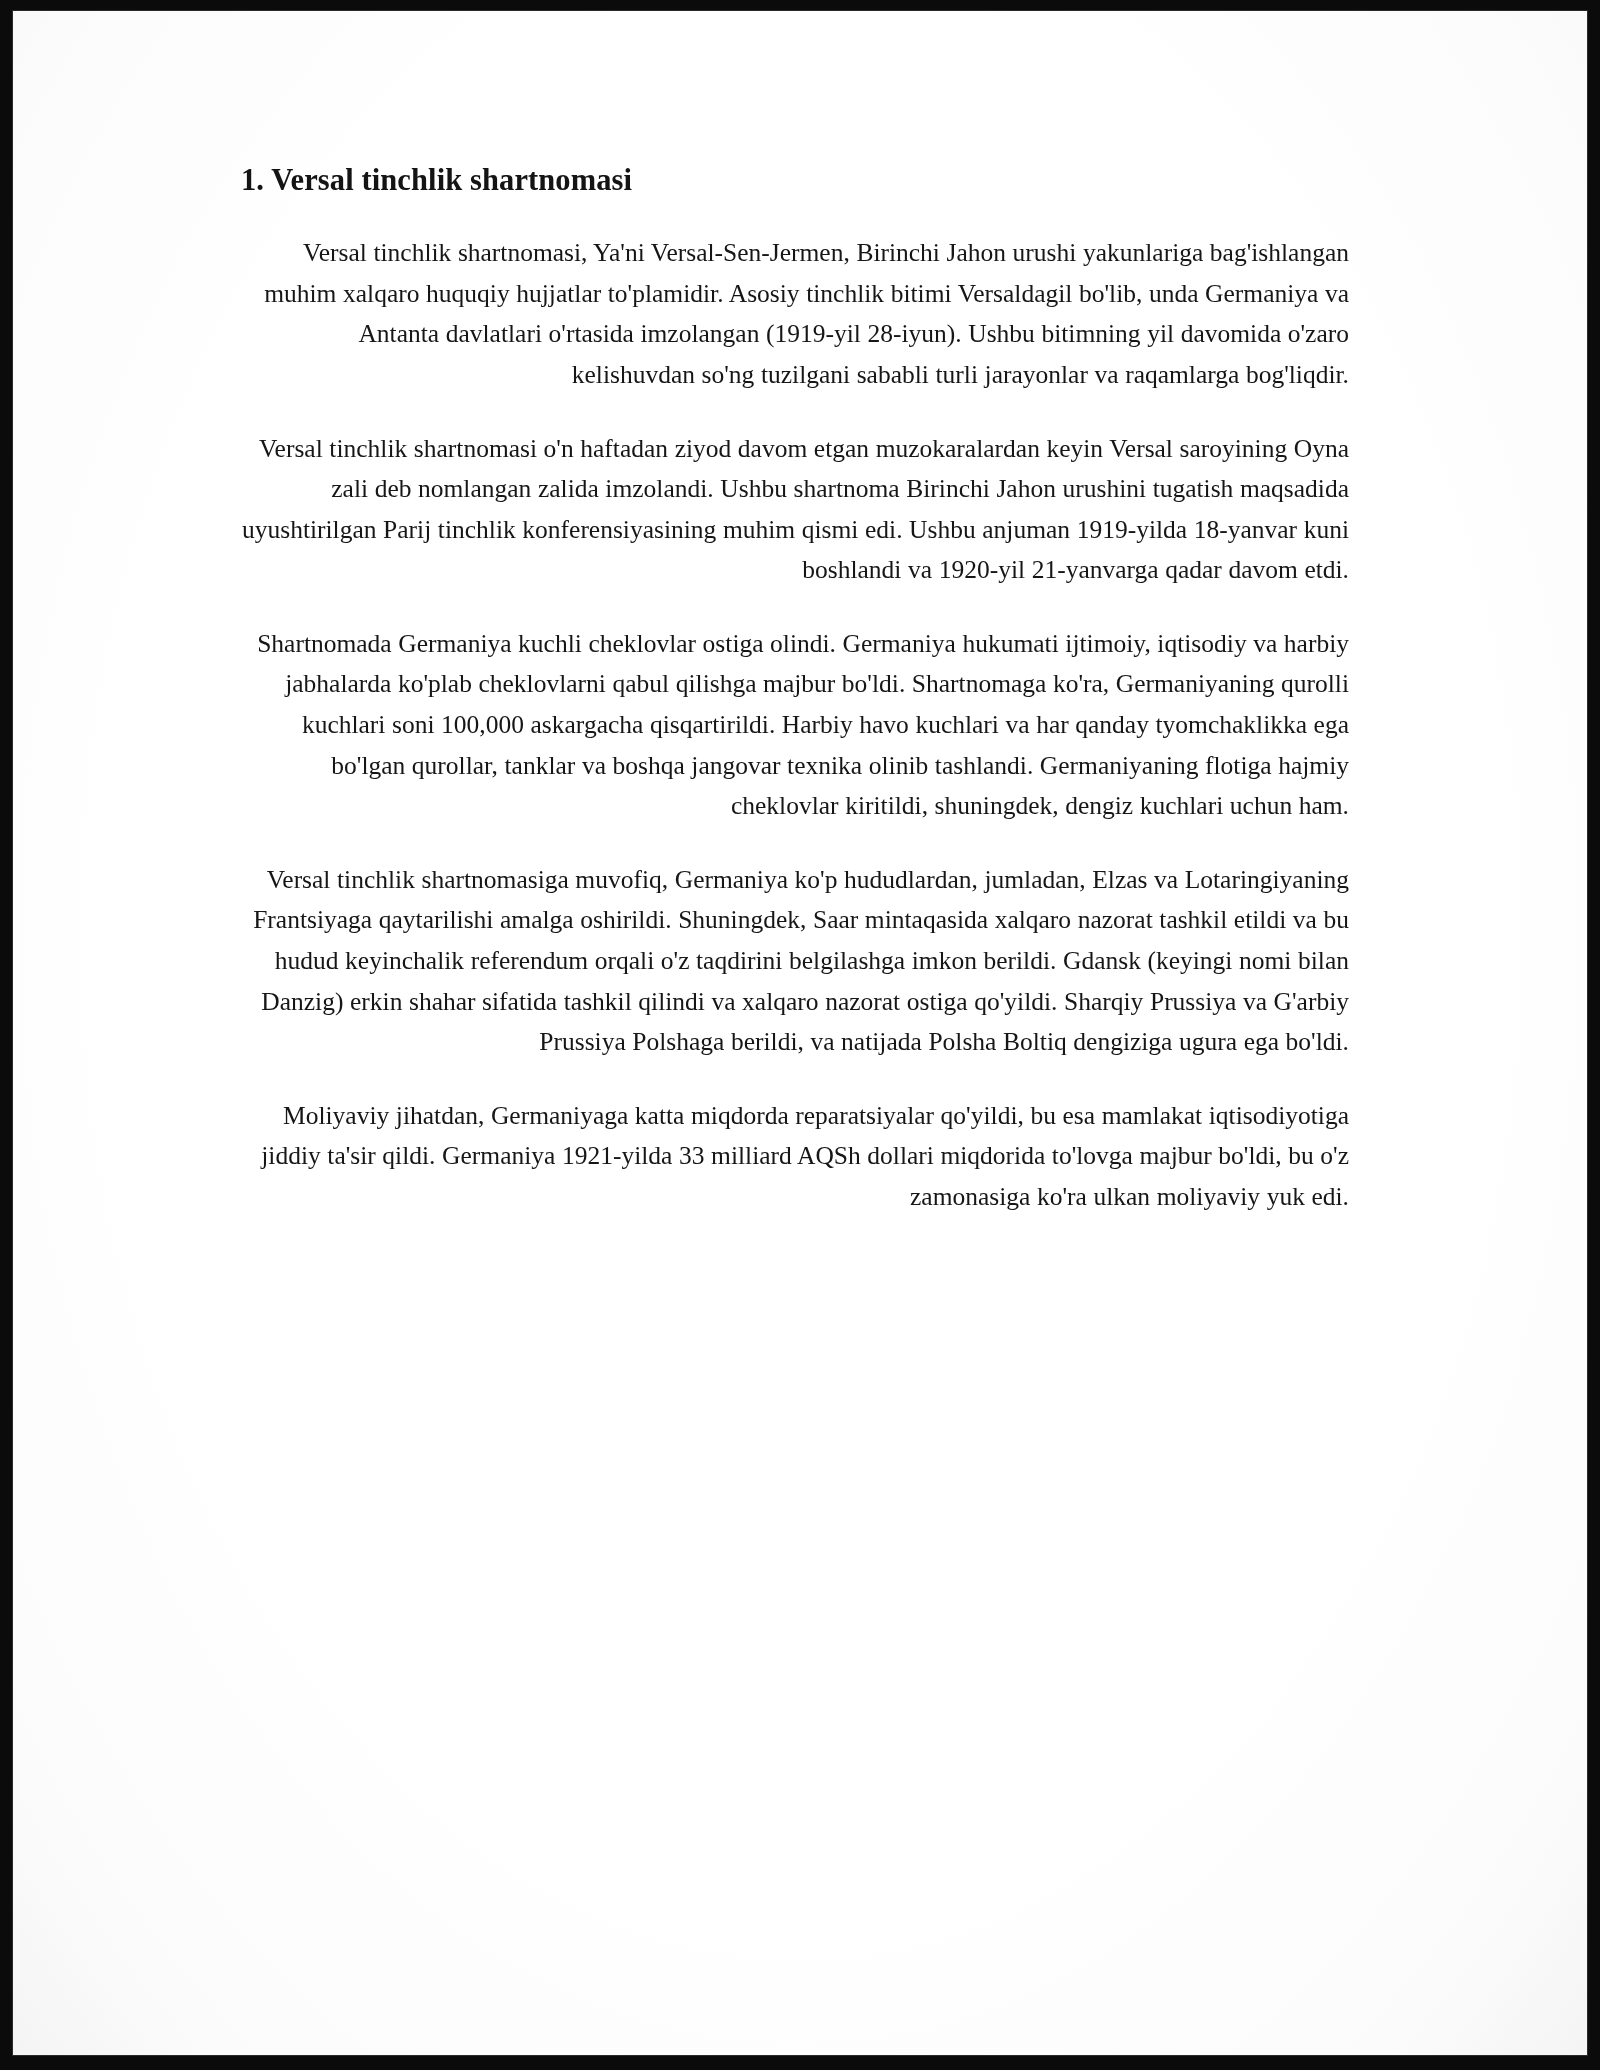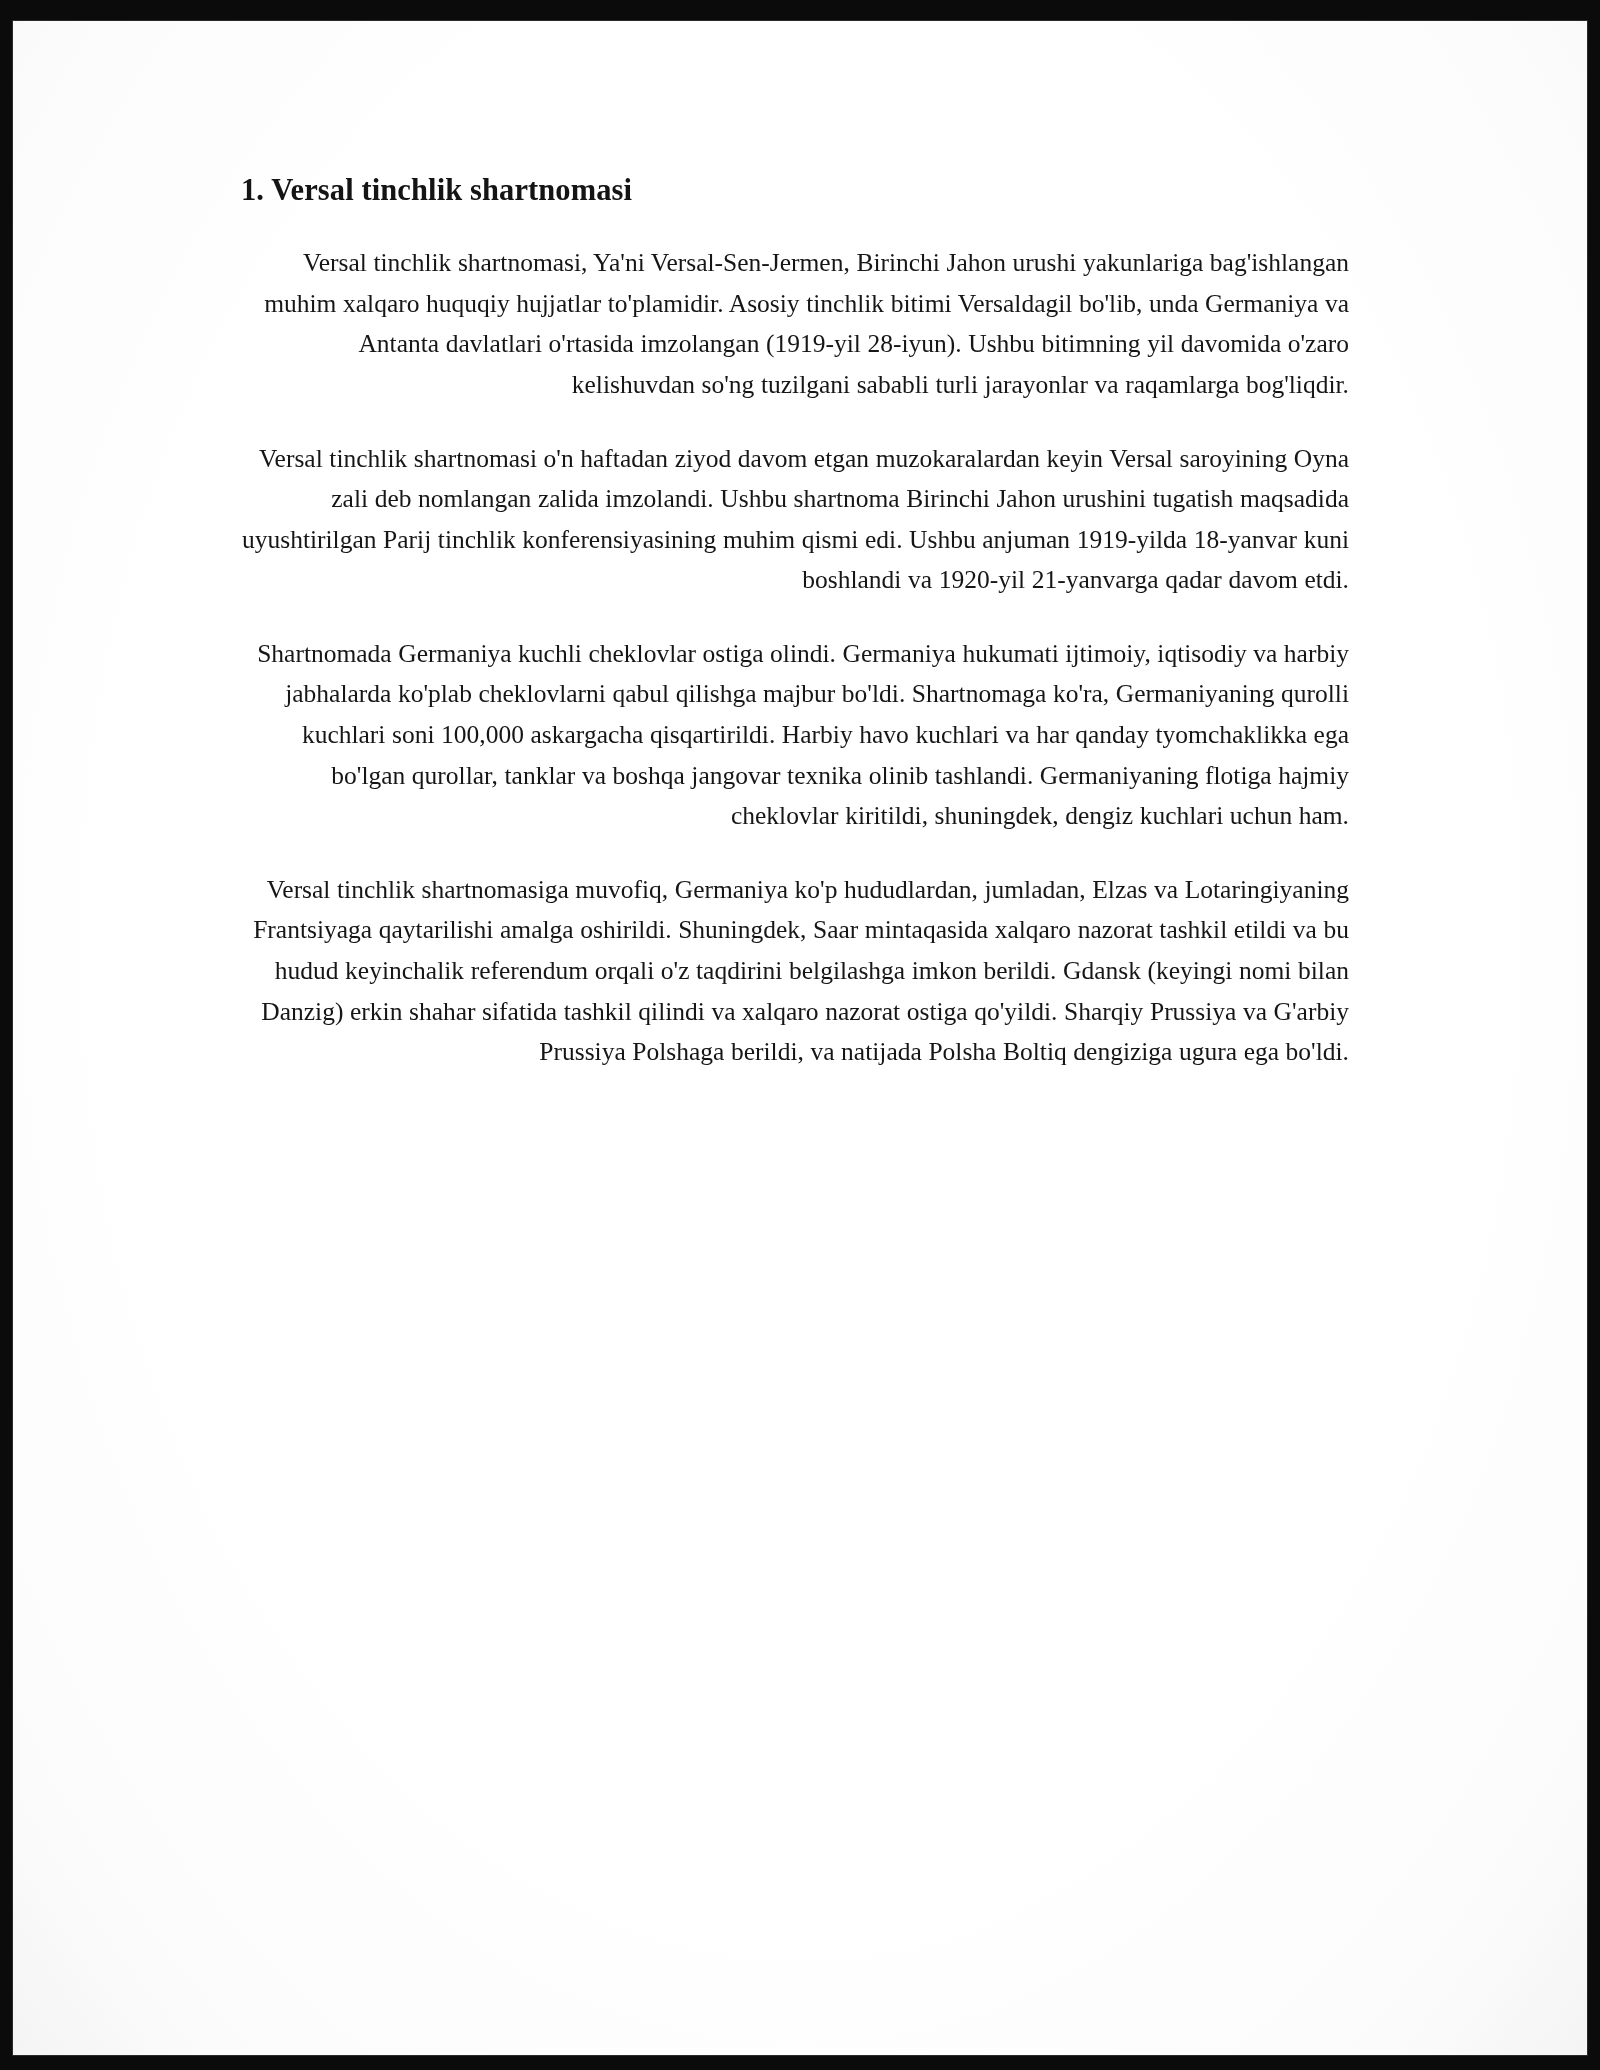--- a/index.html
+++ b/index.html
@@ -14,21 +14,21 @@
     overflow: hidden;
     font-family: "Liberation Serif", "DejaVu Serif", serif;
   }
 
   
   .page-frame {
     position: relative;
     width: 1600px;
     height: 2070px;
     background: #0b0b0b;
-    padding: 20px 12px 14px 12px;
+    padding: 10px 12px 14px 12px;
   }
 
   
   .page-sheet {
     position: relative;
     width: 100%;
     height: 100%;
     background: #ffffff;
     border: 1px solid #2a2a2a;
     box-shadow: inset 0 0 0 1px #ffffff;
@@ -82,16 +82,17 @@
       <h1 class="doc-title">1. Versal tinchlik shartnomasi</h1>
 
       <p class="para">Versal tinchlik shartnomasi, Ya'ni Versal-Sen-Jermen, Birinchi Jahon urushi yakunlariga bag'ishlangan muhim xalqaro huquqiy hujjatlar to'plamidir. Asosiy tinchlik bitimi Versaldagil bo'lib, unda Germaniya va Antanta davlatlari o'rtasida imzolangan (1919-yil 28-iyun). Ushbu bitimning yil davomida o'zaro kelishuvdan so'ng tuzilgani sababli turli jarayonlar va raqamlarga bog'liqdir.</p>
 
       <p class="para">Versal tinchlik shartnomasi o'n haftadan ziyod davom etgan muzokaralardan keyin Versal saroyining Oyna zali deb nomlangan zalida imzolandi. Ushbu shartnoma Birinchi Jahon urushini tugatish maqsadida uyushtirilgan Parij tinchlik konferensiyasining muhim qismi edi. Ushbu anjuman 1919-yilda 18-yanvar kuni boshlandi va 1920-yil 21-yanvarga qadar davom etdi.</p>
 
       <p class="para">Shartnomada Germaniya kuchli cheklovlar ostiga olindi. Germaniya hukumati ijtimoiy, iqtisodiy va harbiy jabhalarda ko'plab cheklovlarni qabul qilishga majbur bo'ldi. Shartnomaga ko'ra, Germaniyaning qurolli kuchlari soni 100,000 askargacha qisqartirildi. Harbiy havo kuchlari va har qanday tyomchaklikka ega bo'lgan qurollar, tanklar va boshqa jangovar texnika olinib tashlandi. Germaniyaning flotiga hajmiy cheklovlar kiritildi, shuningdek, dengiz kuchlari uchun ham.</p>
 
       <p class="para">Versal tinchlik shartnomasiga muvofiq, Germaniya ko'p hududlardan, jumladan, Elzas va Lotaringiyaning Frantsiyaga qaytarilishi amalga oshirildi. Shuningdek, Saar mintaqasida xalqaro nazorat tashkil etildi va bu hudud keyinchalik referendum orqali o'z taqdirini belgilashga imkon berildi. Gdansk (keyingi nomi bilan Danzig) erkin shahar sifatida tashkil qilindi va xalqaro nazorat ostiga qo'yildi. Sharqiy Prussiya va G'arbiy Prussiya Polshaga berildi, va natijada Polsha Boltiq dengiziga ugura ega bo'ldi.</p>
 
+      <p class="para">Moliyaviy jihatdan, Germaniyaga katta miqdorda reparatsiyalar qo'yildi, bu esa mamlakat iqtisodiyotiga jiddiy ta'sir qildi. Germaniya 1921-yilda 33 milliard AQSh dollari miqdorida to'lovga majbur bo'ldi, bu o'z zamonasiga ko'ra ulkan moliyaviy yuk edi.</p>
 
     </div>
   </div>
 </div>
 
 </body></html>

